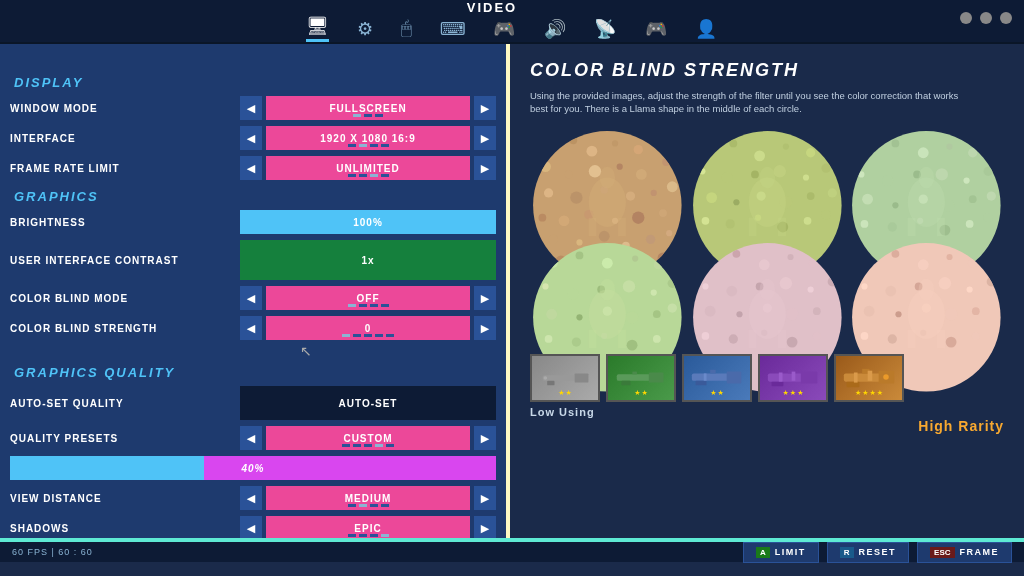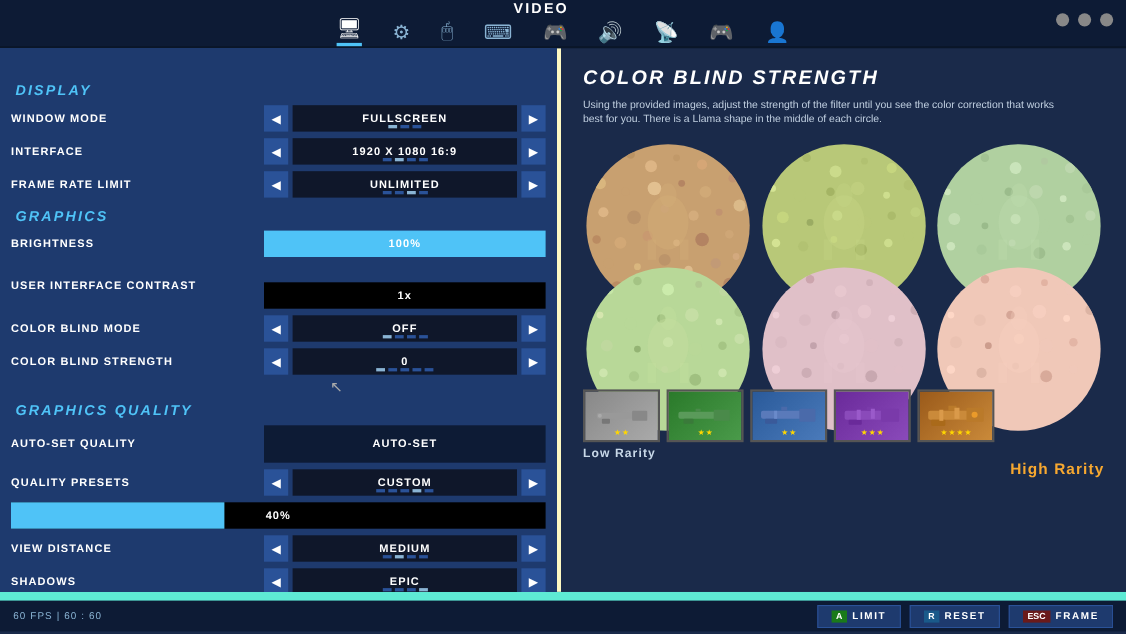--- a/index.html
+++ b/index.html
@@ -113,21 +113,21 @@
       width: 22px;
       height: 24px;
       cursor: pointer;
       display: flex;
       align-items: center;
       justify-content: center;
       font-size: 11px;
       flex-shrink: 0;
     }
     .ctrl-value-box {
-      background: #0f172a;
+      background: #ec4899;
       color: white;
       font-size: 10px;
       font-weight: 700;
       letter-spacing: 1px;
       flex: 1;
       height: 24px;
       display: flex;
       align-items: center;
       justify-content: center;
       position: relative;
@@ -154,49 +154,49 @@
       color: white;
       font-size: 10px;
       font-weight: 700;
       letter-spacing: 1px;
     }
 
     
     .res-bar-wrap {
       flex: 1;
       height: 24px;
-      background: #000000;
+      background: #d946ef;
       position: relative;
       display: flex;
       align-items: center;
+      font-style: italic;
     }
     .res-fill {
       height: 100%;
       background: #4fc3f7;
       width: 40%;
     }
     .res-label {
       position: absolute;
       width: 100%;
       text-align: center;
       color: white;
       font-size: 10px;
       font-weight: 700;
       letter-spacing: 1px;
     }
 
     
     .contrast-bar-wrap {
       flex: 1;
-      height: 24px;
-      background: #000000;
+      height: 40px;
+      background: #15803d;
       position: relative;
       display: flex;
       align-items: center;
-      margin-top: 17px;
     }
     .contrast-label {
       position: absolute;
       width: 100%;
       text-align: center;
       color: white;
       font-size: 10px;
       font-weight: 700;
       letter-spacing: 1px;
     }
@@ -264,23 +264,23 @@
       color: #f7a830;
       font-size: 14px;
       font-weight: 700;
       letter-spacing: 1px;
       margin-top: 12px;
     }
 
     
     .bottom-bar {
       width: 100%;
-      height: 36px;
+      height: 24px;
       background: #0d1b35;
-      border-top: 8px solid #5eead4;
+      border-top: 4px solid #5eead4;
       display: flex;
       align-items: center;
       justify-content: space-between;
       padding: 0 12px;
     }
     .fps-info {
       color: #8ab4d4;
       font-size: 9px;
       letter-spacing: 1px;
     }
@@ -913,21 +913,21 @@
           </svg>
           <div class="stars-row">
               <span class="star">★</span>
               <span class="star">★</span>
               <span class="star">★</span>
               <span class="star">★</span>
             </div>
         </div>
       </div>
       <div class="rarity-labels">
-        <span class="rarity-label-low">Low Rarity</span>
+        <span class="rarity-label-low">Low Using</span>
         <span class="rarity-label-high">High Rarity</span>
       </div>
     </div>
   </div>
 
 </div>
 
 <div class="bottom-bar">
   <span class="fps-info">60 FPS | 60 : 60</span>
   <div class="bottom-buttons">

